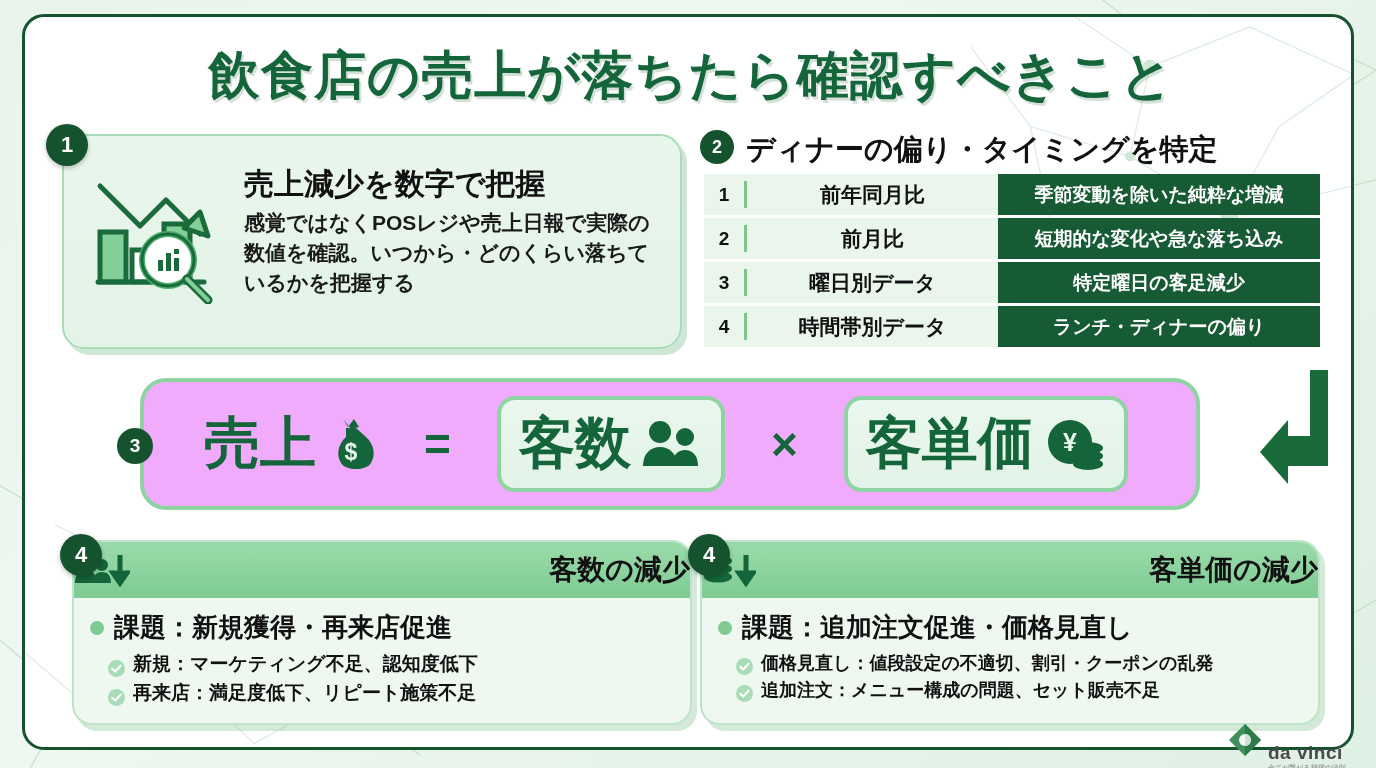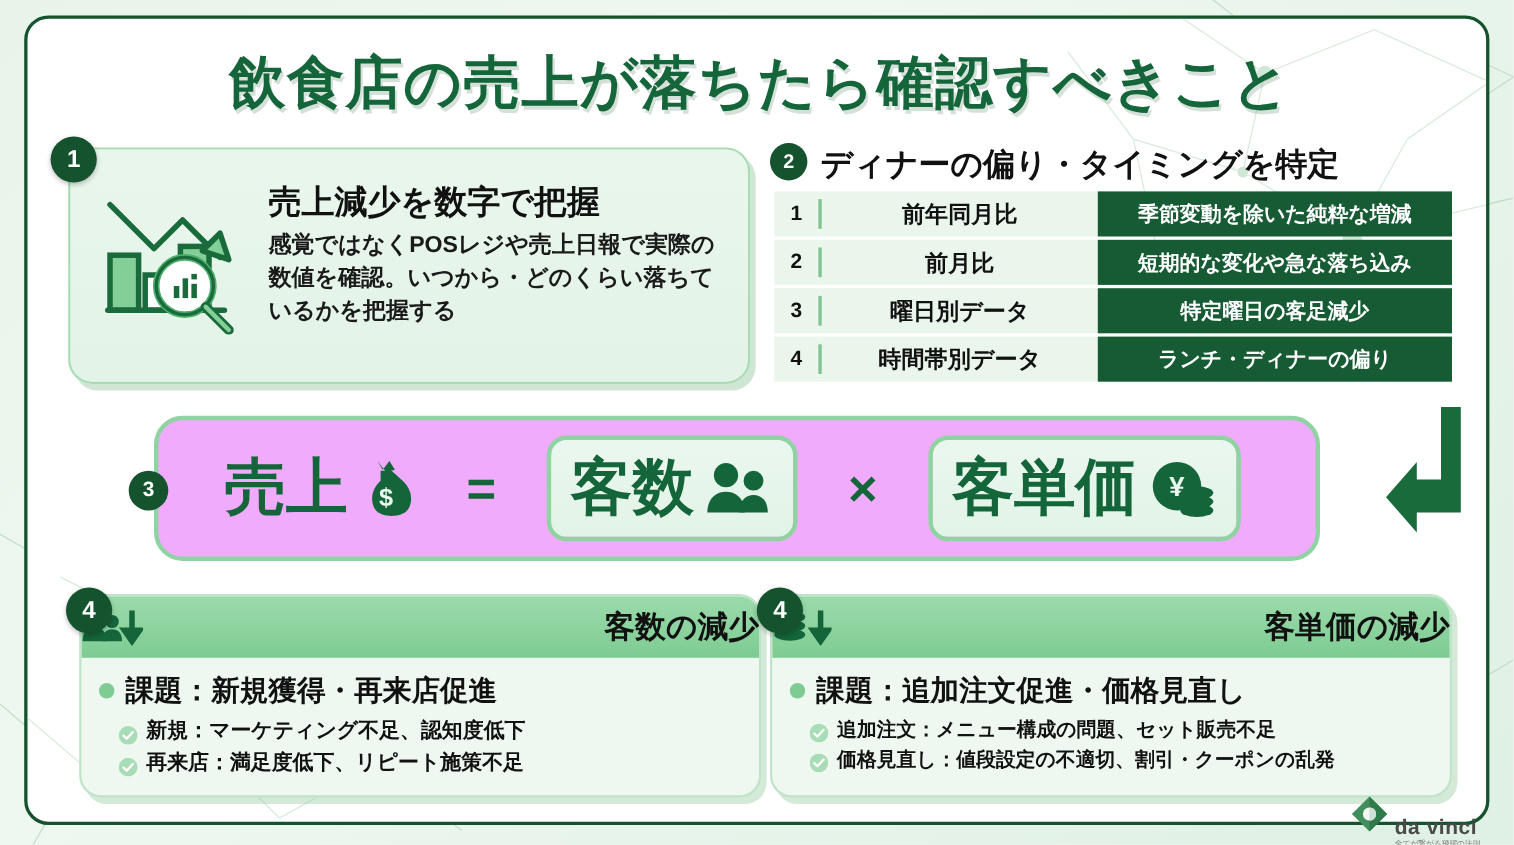--- a/index.html
+++ b/index.html
@@ -339,28 +339,28 @@
     <div class="bbody">
       <div class="bmain">
         <span class="bdot"></span>
         <span>課題：追加注文促進・価格見直し</span>
       </div>
       <div class="bsub narrow">
         <svg class="chk" viewBox="0 0 18 18">
           <circle cx="9" cy="9" r="9" fill="#a8dcb6"></circle>
           <path d="M4.5 9.3 L7.6 12.3 L13.5 5.8" fill="none" stroke="#fff" stroke-width="2.2" stroke-linecap="round" stroke-linejoin="round"></path>
         </svg>
-        <span>追加注文：メニュー構成の問題、セット販売不足</span>
+        <span>価格見直し：値段設定の不適切、割引・クーポンの乱発</span>
       </div>
       <div class="bsub narrow">
         <svg class="chk" viewBox="0 0 18 18">
           <circle cx="9" cy="9" r="9" fill="#a8dcb6"></circle>
           <path d="M4.5 9.3 L7.6 12.3 L13.5 5.8" fill="none" stroke="#fff" stroke-width="2.2" stroke-linecap="round" stroke-linejoin="round"></path>
         </svg>
-        <span>価格見直し：値段設定の不適切、割引・クーポンの乱発</span>
+        <span>追加注文：メニュー構成の問題、セット販売不足</span>
       </div>
     </div>
   </div>
 
   <div class="logo">
     <svg class="logo-mark" viewBox="0 0 34 34">
       <path d="M17 1 L33 17 L17 33 L1 17 Z" fill="#3f8f5c"></path>
       <path d="M17 1 L33 17 L17 33 Z" fill="#2f7a49"></path>
       <circle cx="17" cy="17" r="6" fill="#f2f7f3"></circle>
       <path d="M17 11 a6 6 0 0 1 0 12 Z" fill="#cfe0d4"></path>

